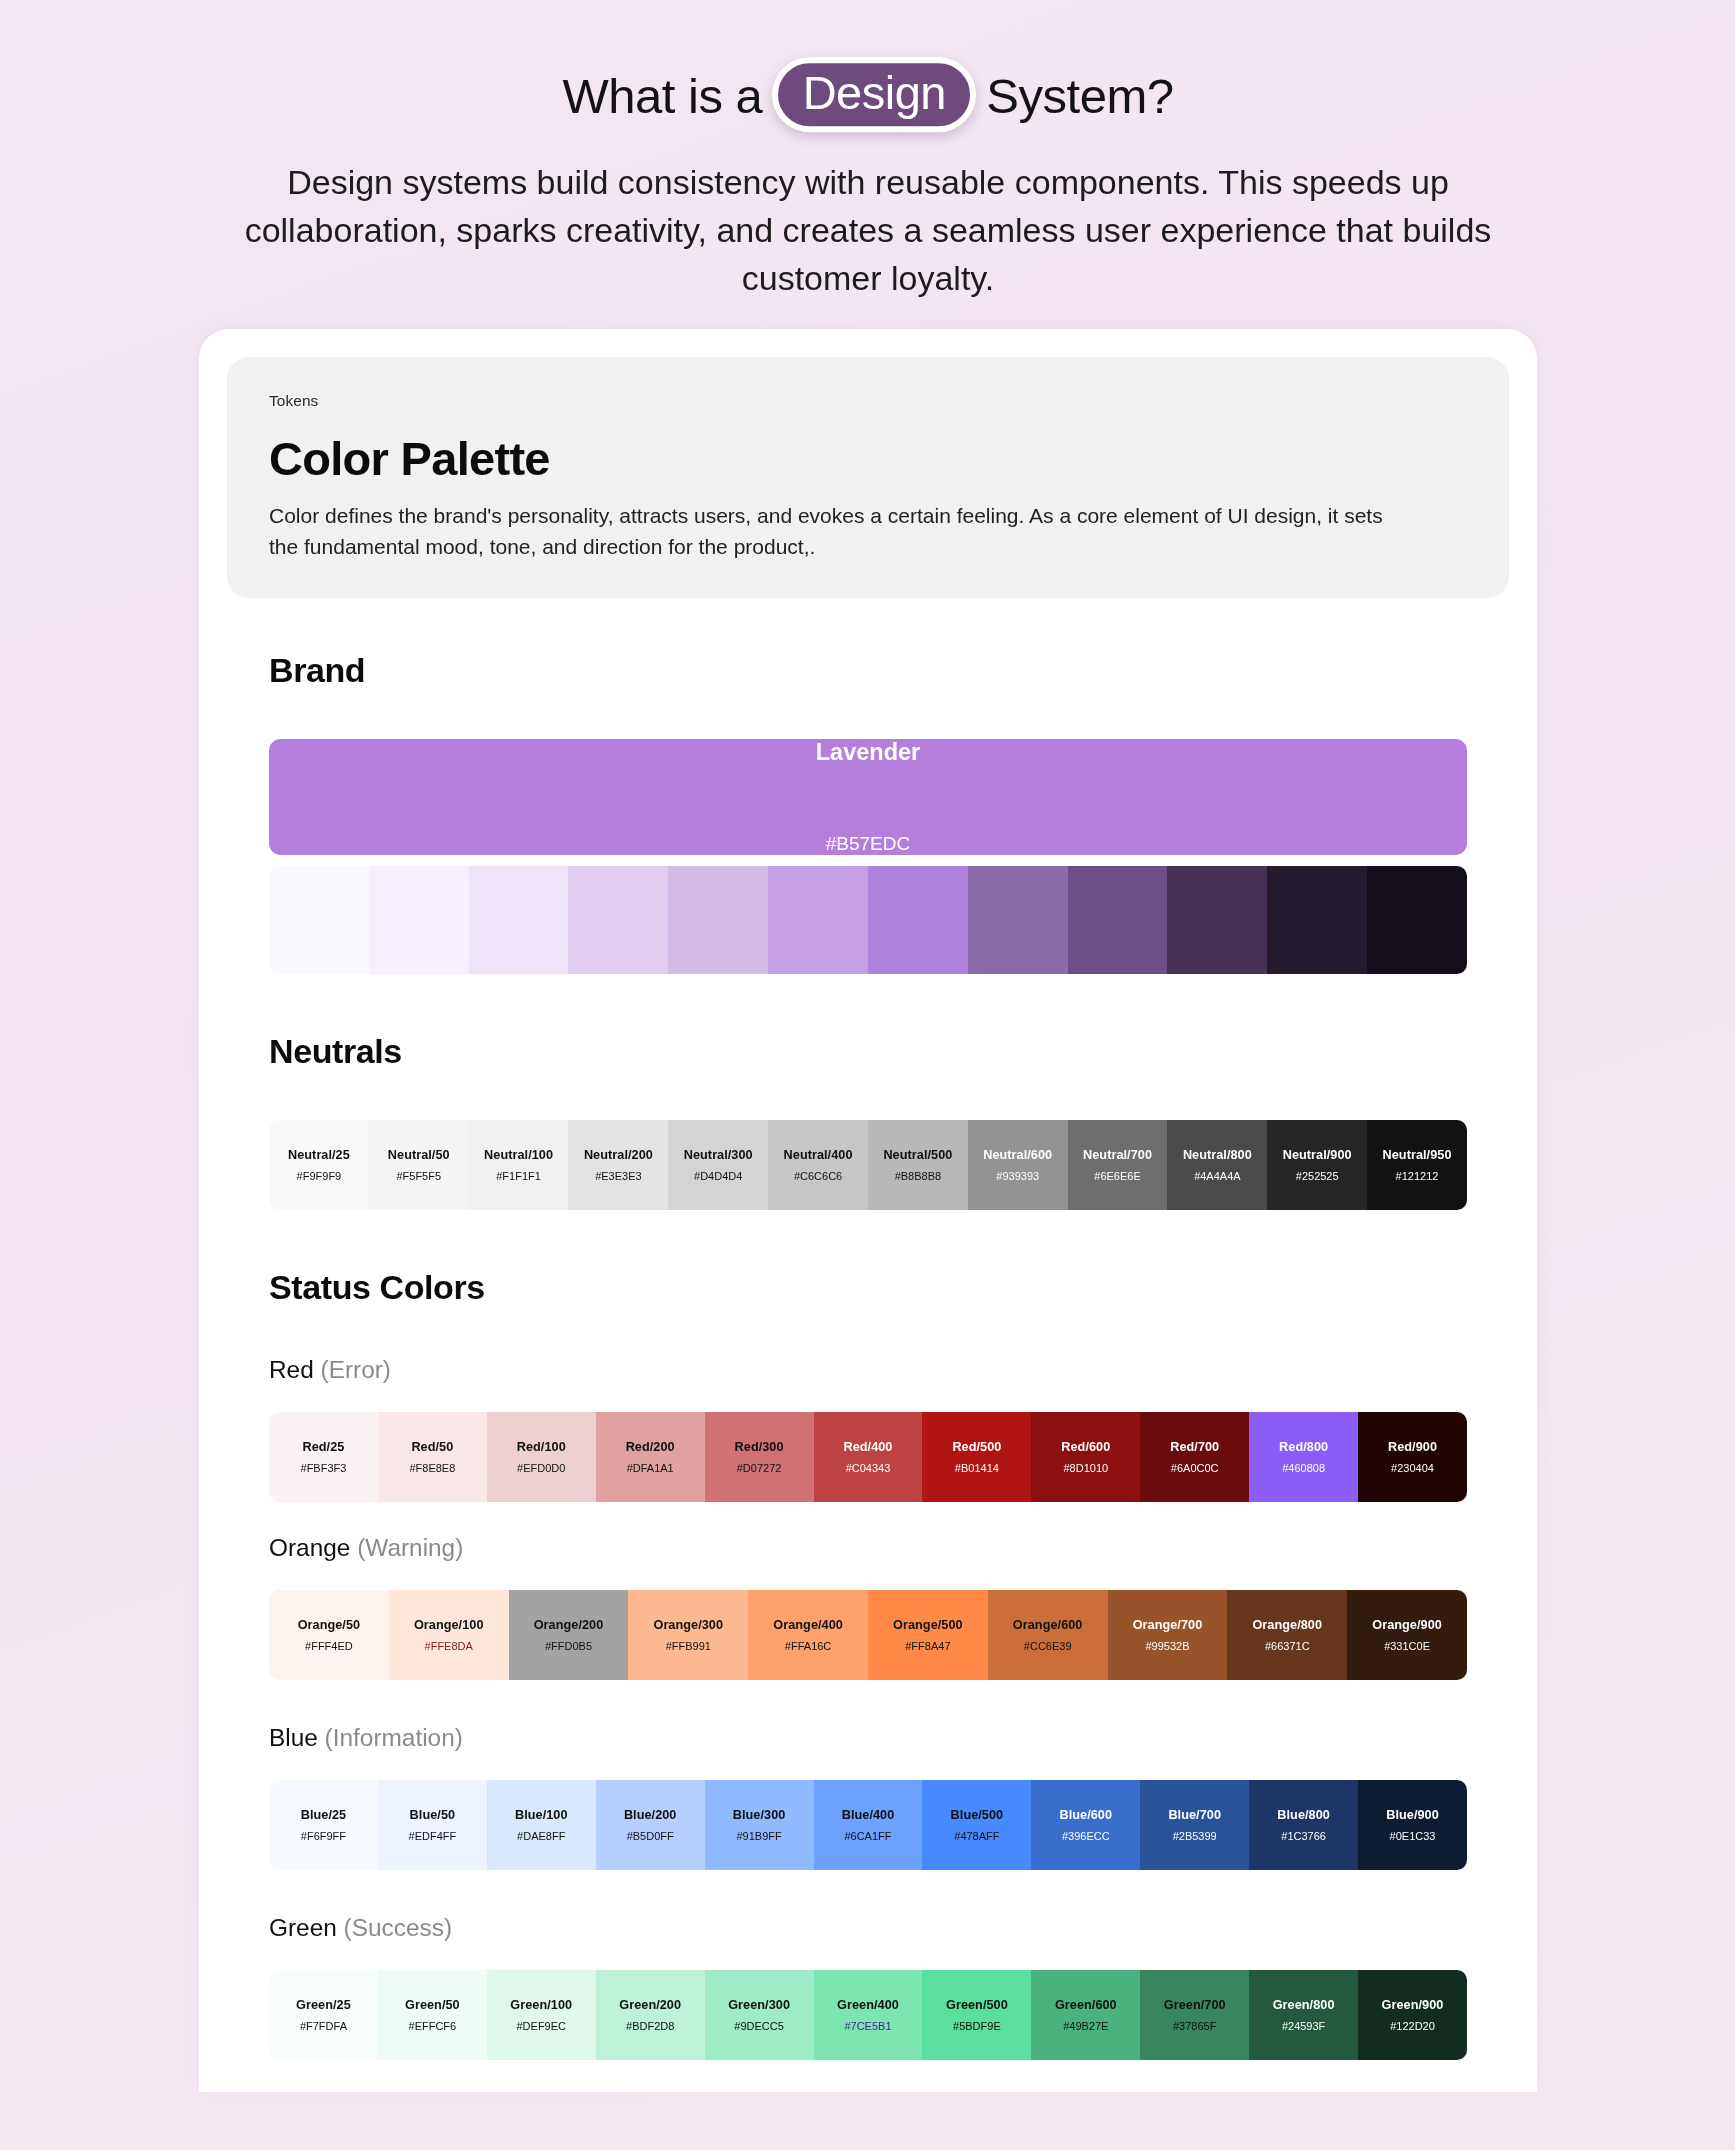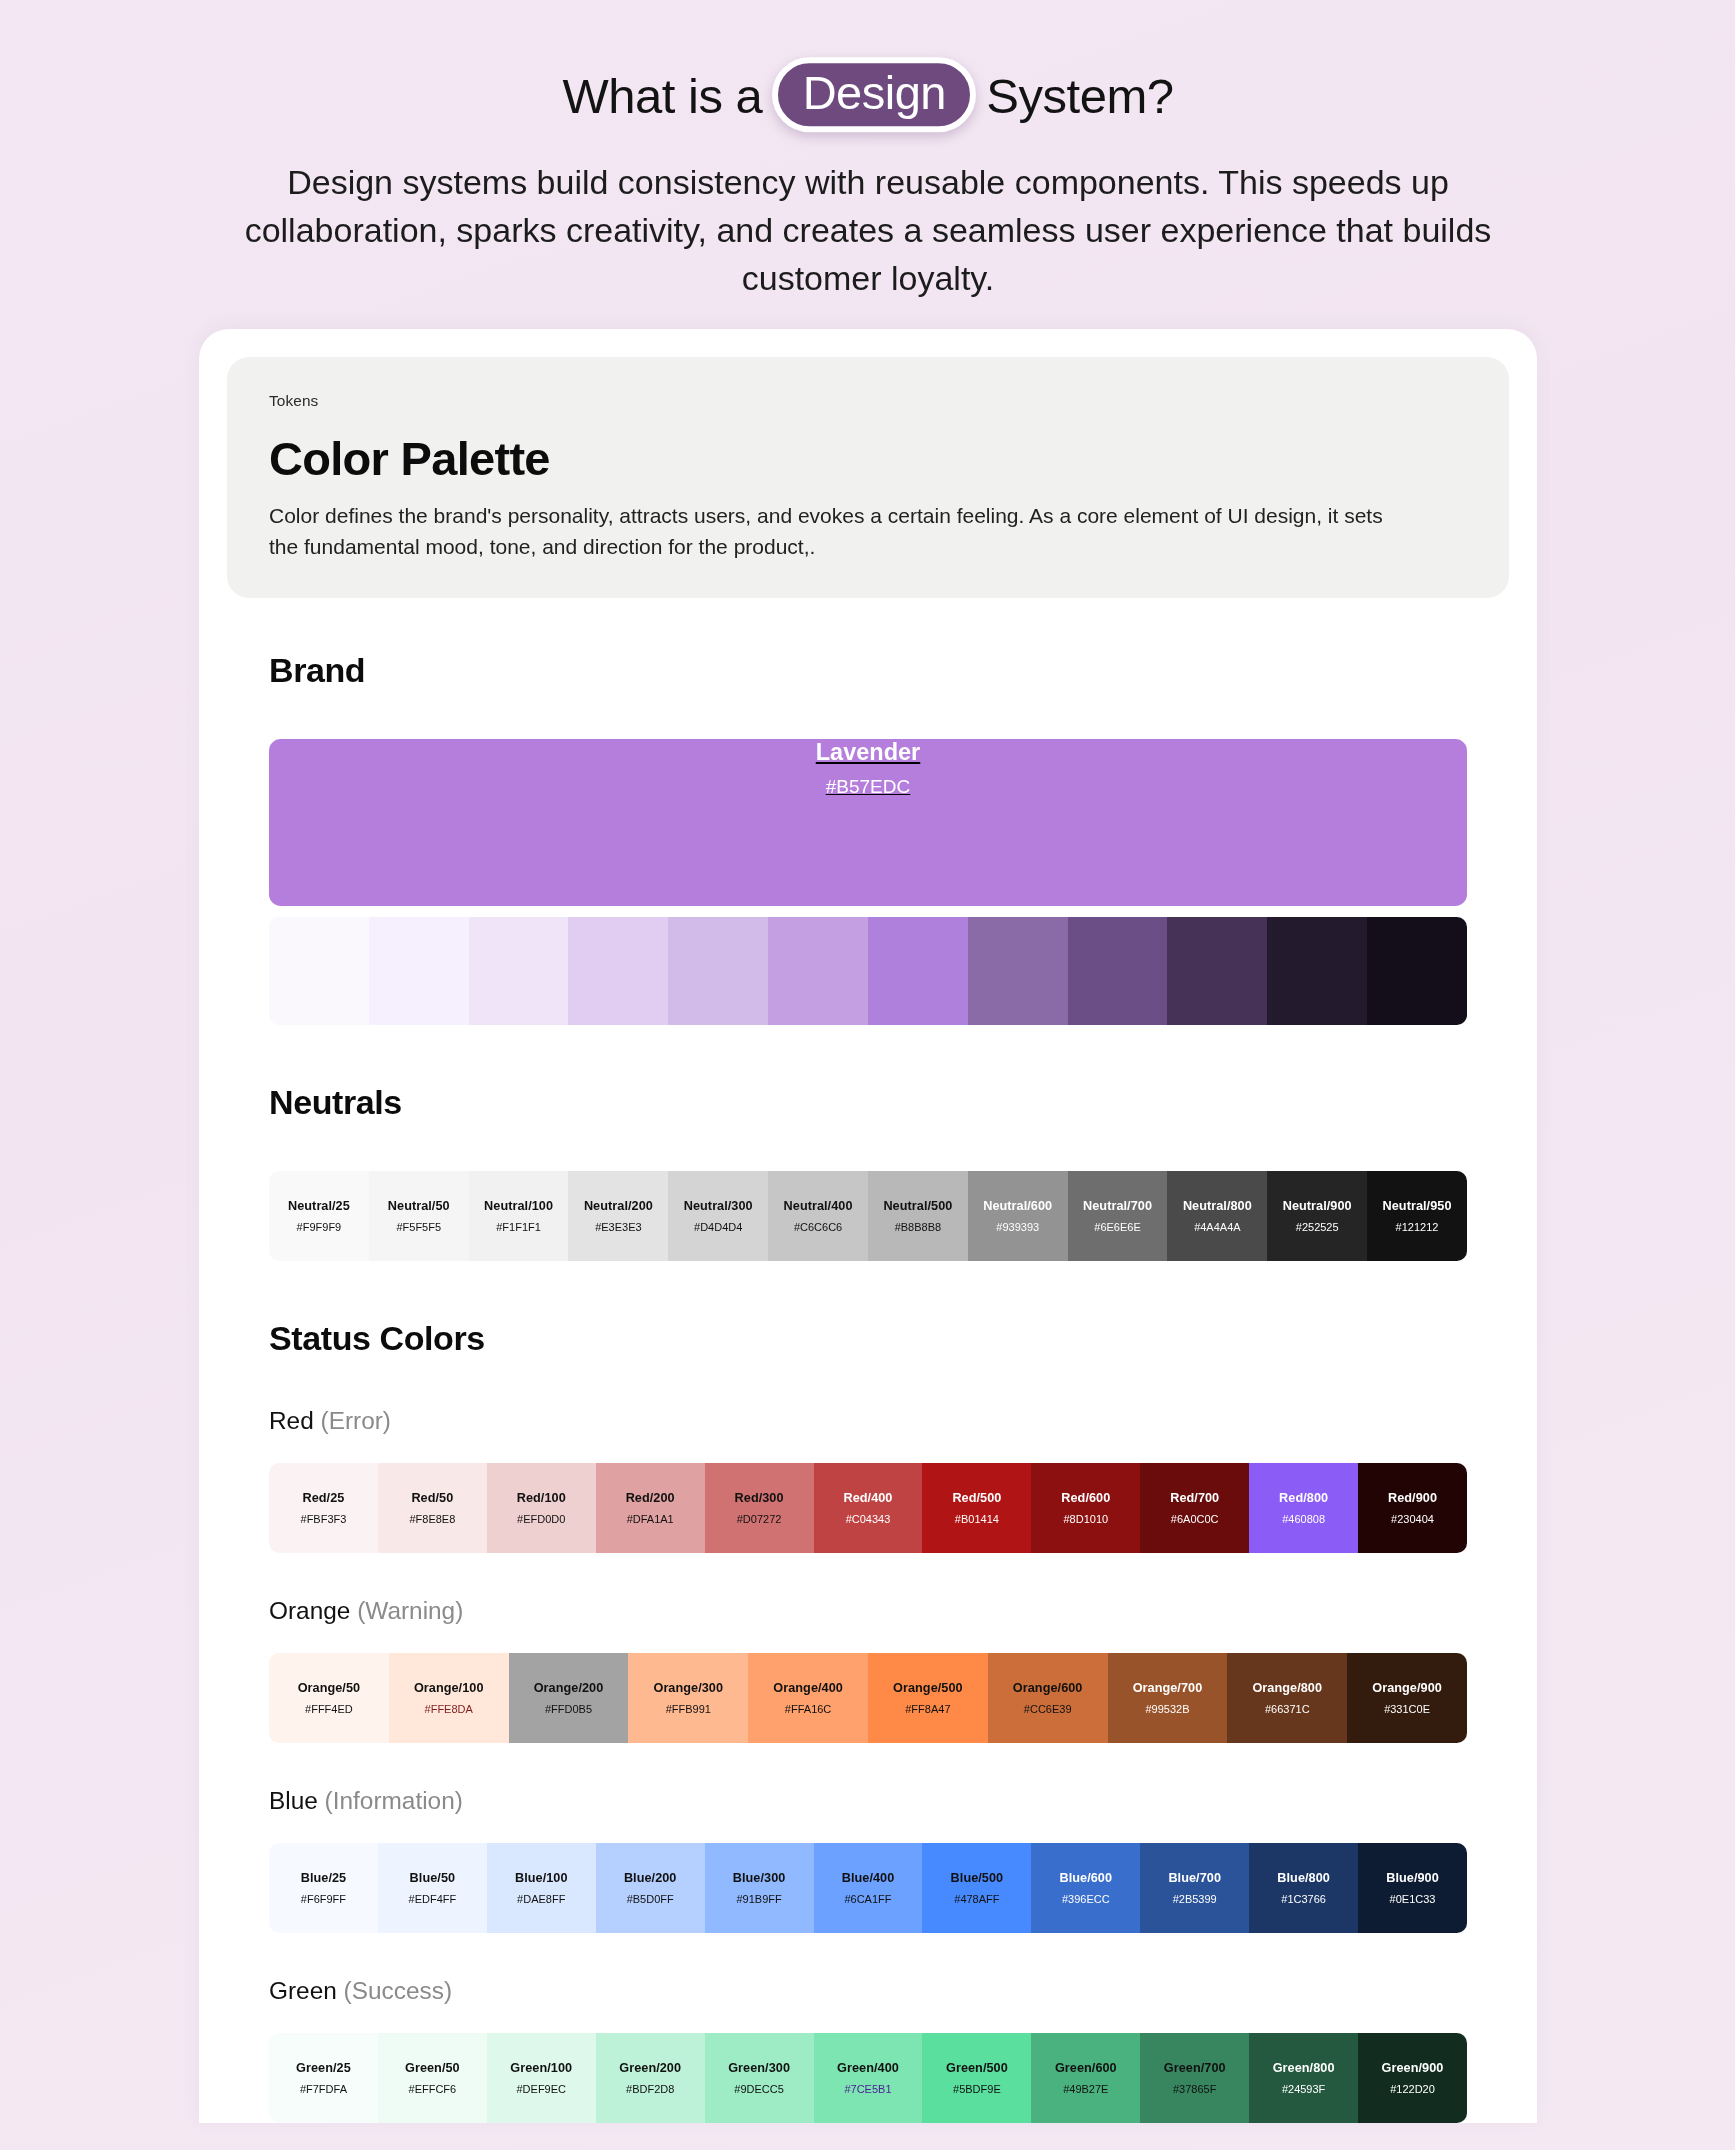--- a/index.html
+++ b/index.html
@@ -131,28 +131,27 @@
 
   .sp-brand   { height: 53px; }
   .sp-after-h { height: 49px; }
   .sp-lav     { height: 11.8px; }
   .sp-neutral { height: 58px; }
   .sp-status  { height: 58px; }
   .sp-group   { height: 49px; }
 
   
   .brand-hero {
-    height: 167px;
+    height: 116px;
     border-radius: 11.8px;
     display: flex;
     flex-direction: column;
     align-items: center;
-    justify-content: flex-start;
+    justify-content: space-between;
     gap: 10px;
-    text-decoration: underline;
   }
 
   .brand-hero .bh-name {
     font-size: 23.5px;
     font-weight: 700;
     color: #FFFFFF;
   }
 
   .brand-hero .bh-hex {
     font-size: 19px;
@@ -356,21 +355,21 @@
             <div class="cell" style="background: #8b5cf6;">
               <div class="c-name" style="color: rgb(255, 255, 255);">Red/800</div>
               <div class="c-hex" style="color: rgb(255, 255, 255);">#460808</div>
             </div>
             <div class="cell" style="background: rgb(35, 4, 4);">
               <div class="c-name" style="color: rgb(255, 255, 255);">Red/900</div>
               <div class="c-hex" style="color: rgb(255, 255, 255);">#230404</div>
             </div>
           </div>
         </div>
-        <div style="margin-top: 44px;">
+        <div style="margin-top: 32px;">
           <div class="group-head"><span>Orange </span><span class="muted">(Warning)</span></div>
           <div style="height: 28px;"></div>
           <div class="ramp ramp-labeled">
             <div class="cell" style="background: rgb(255, 244, 237);">
               <div class="c-name" style="color: rgb(17, 17, 17);">Orange/50</div>
               <div class="c-hex" style="color: rgb(17, 17, 17);">#FFF4ED</div>
             </div>
             <div class="cell" style="background: rgb(255, 232, 218);">
               <div class="c-name" style="color: rgb(17, 17, 17);">Orange/100</div>
               <div class="c-hex" style="color: #7f1d1d;">#FFE8DA</div>

